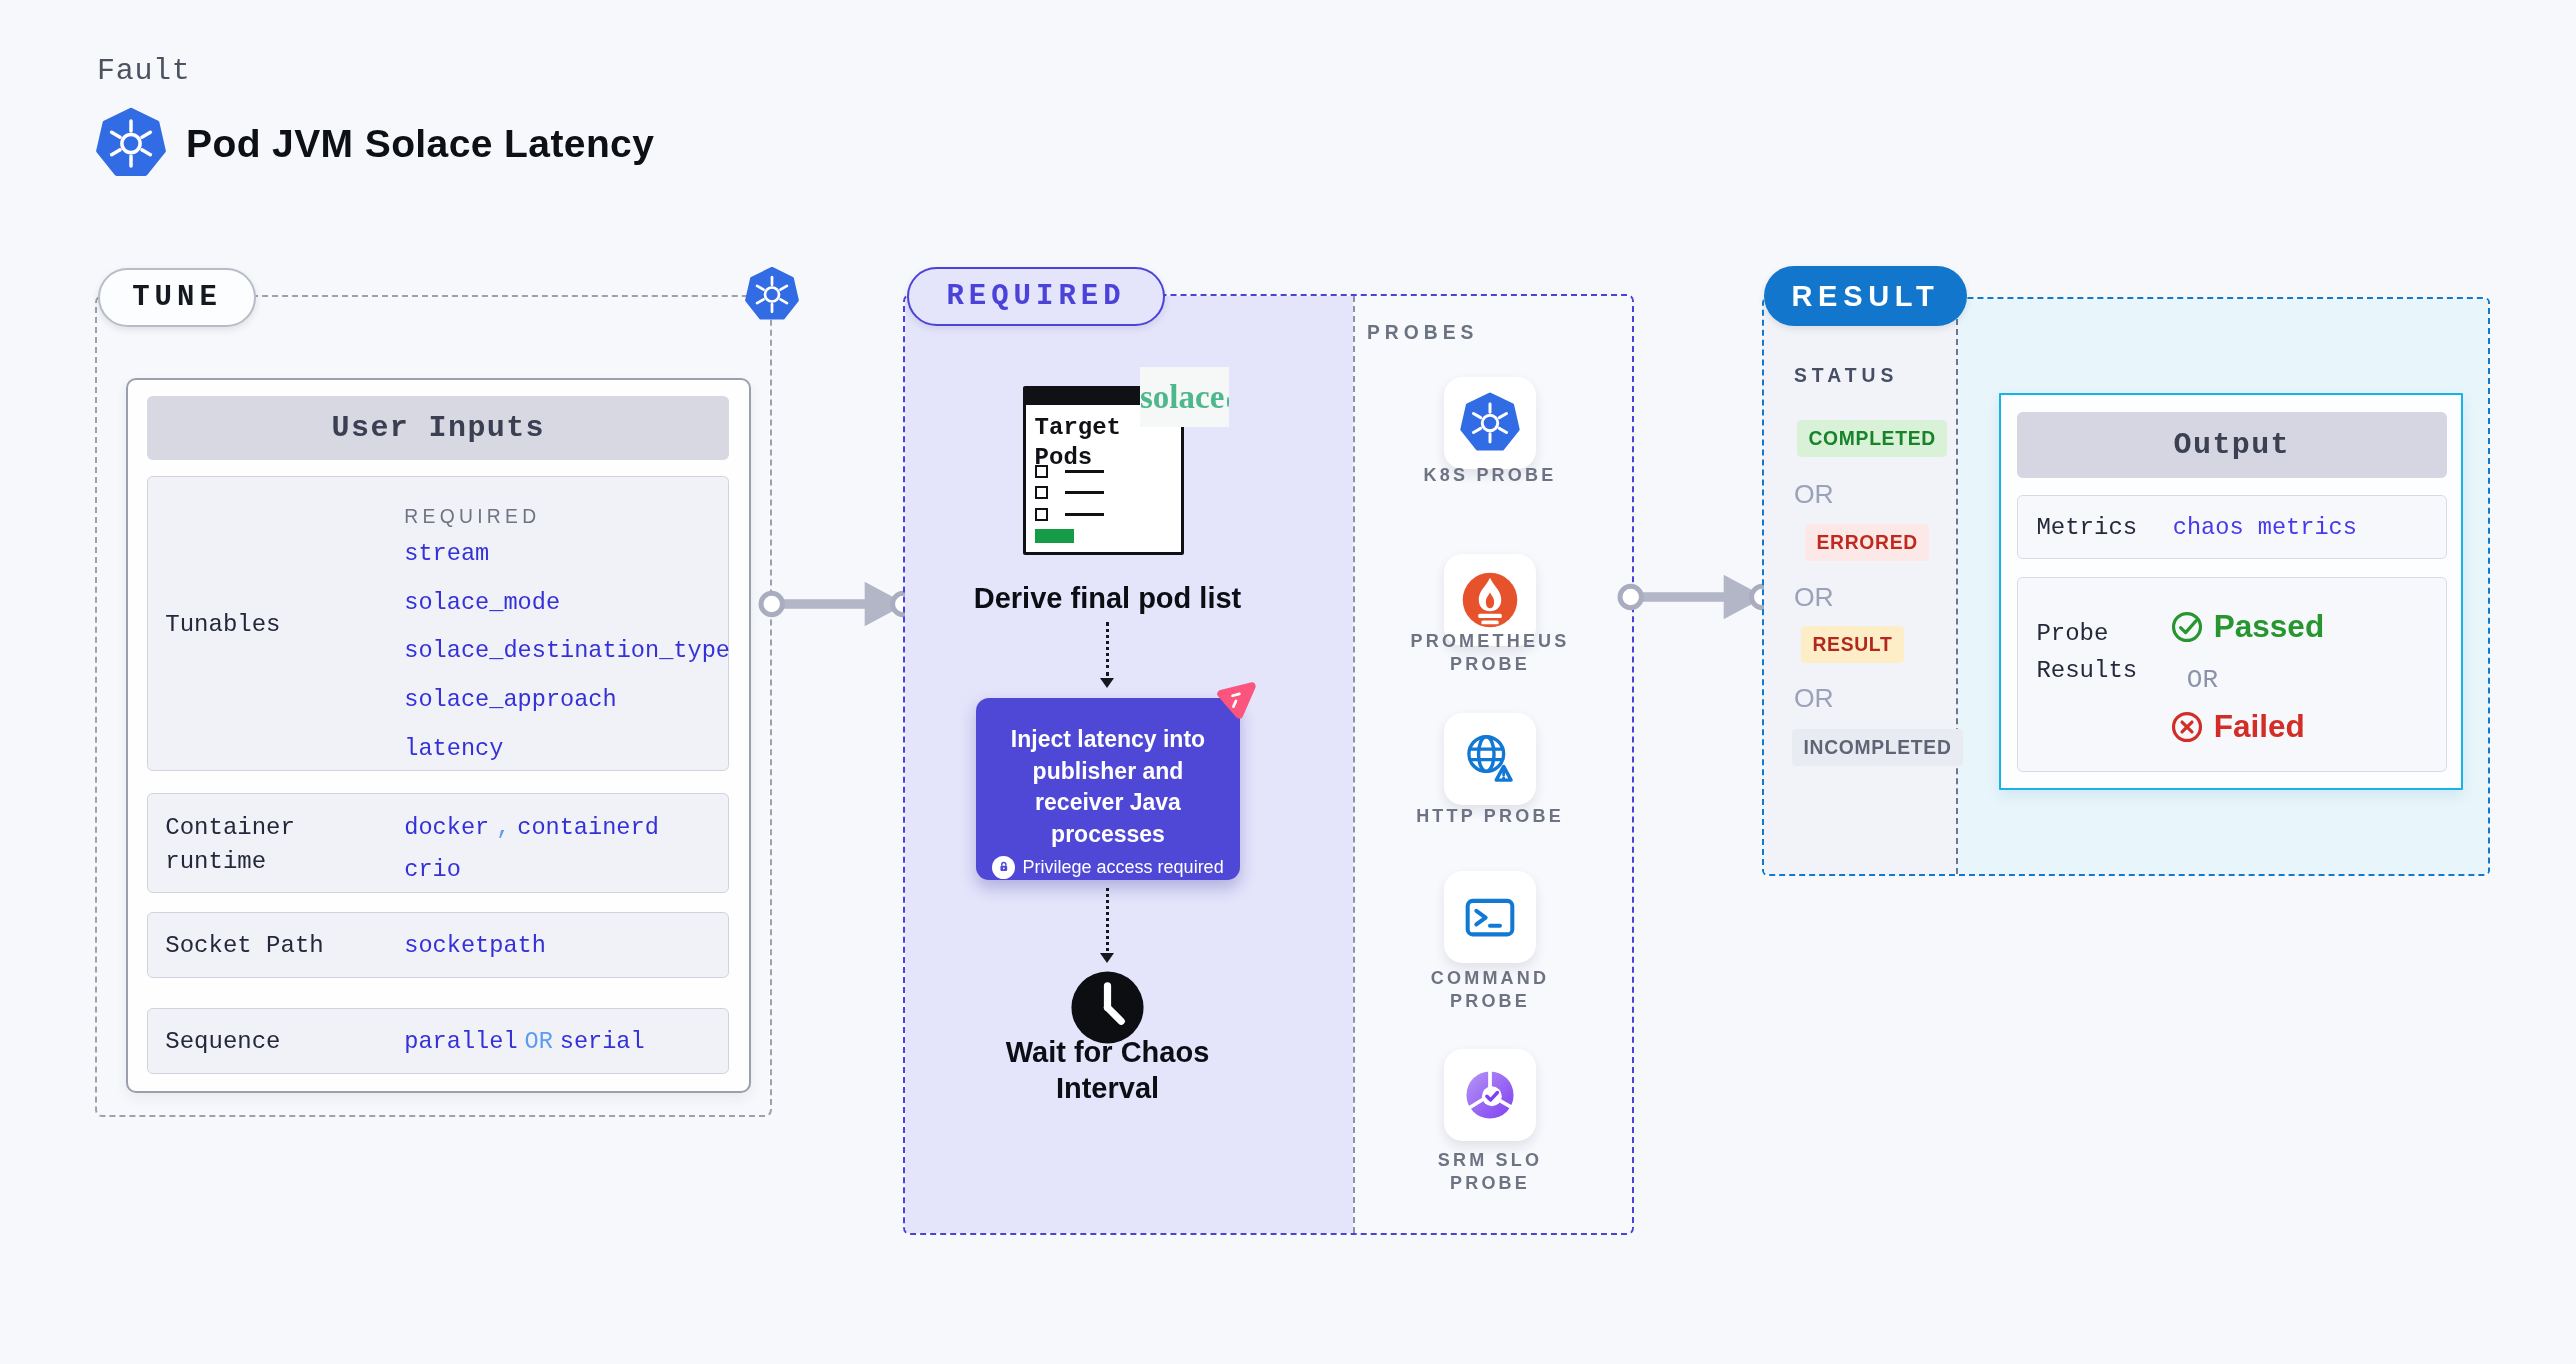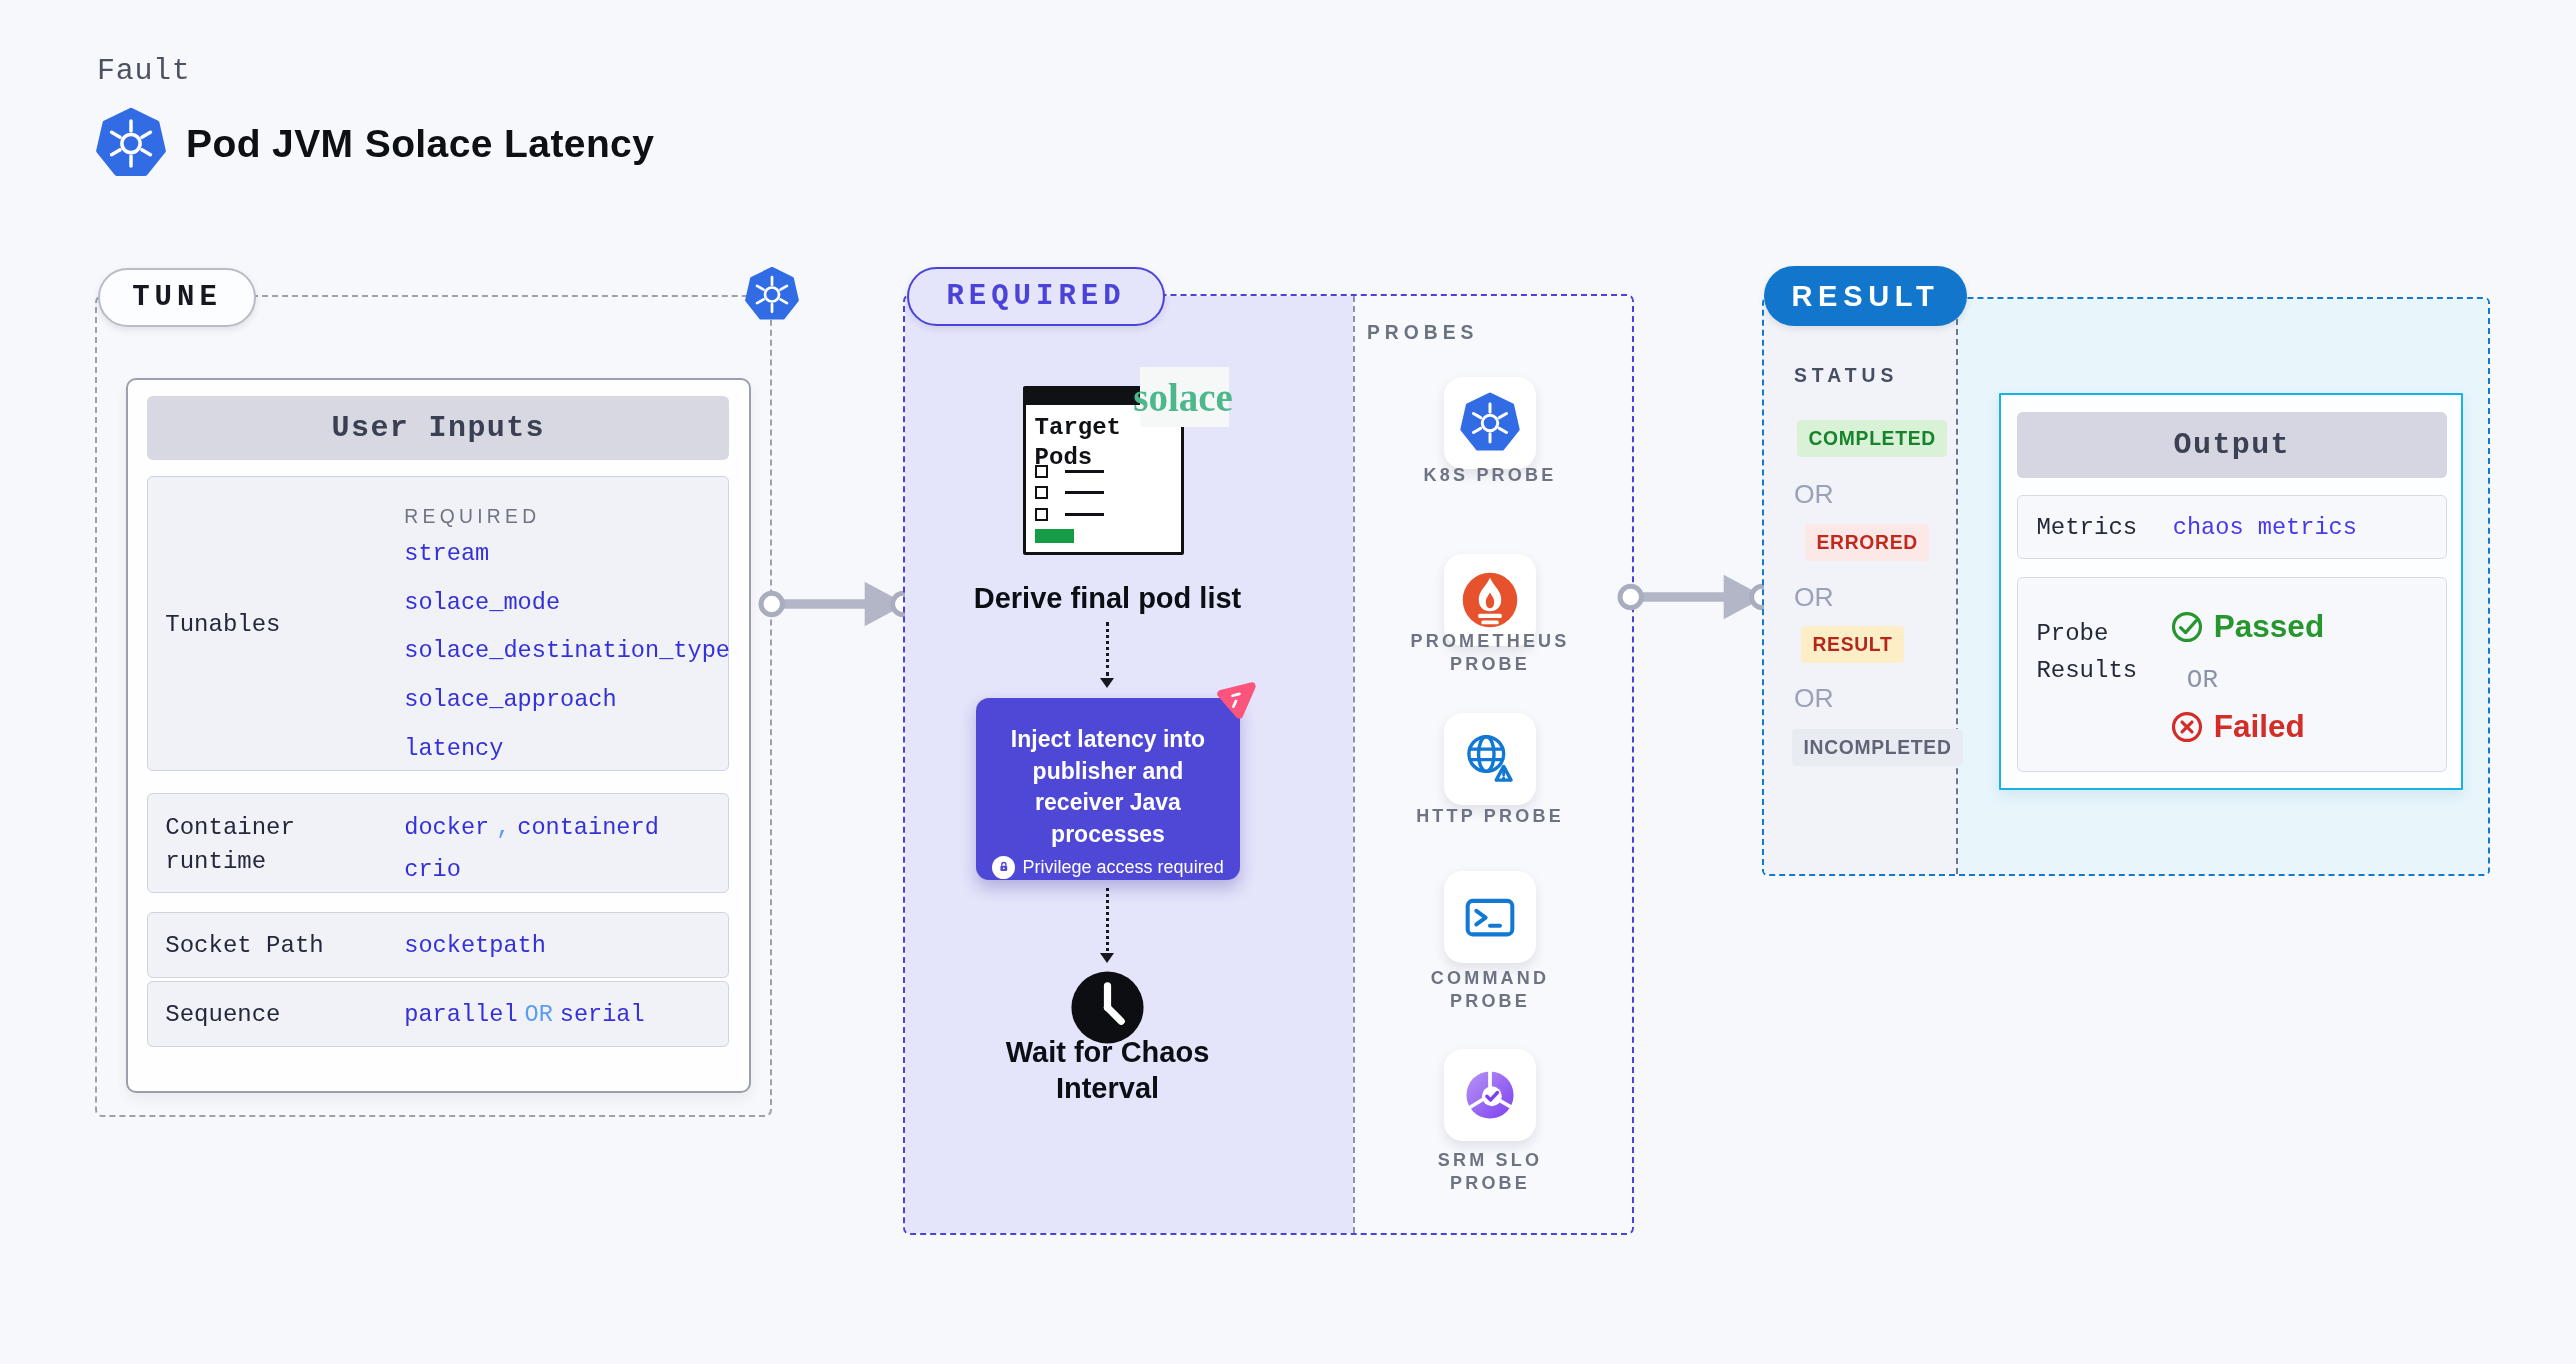--- a/index.html
+++ b/index.html
@@ -48,21 +48,21 @@
   .ui-card { left:126px; top:378px; width:625px; height:715px; background:#fefeff;
              border:2.1px solid #9aa0ab; border-radius:10px; box-shadow:0 5.7px 13px rgba(25,30,60,.06); }
   .ui-header { position:absolute; left:19.3px; top:15.8px; width:582px; height:64px; background:#d8d8e2;
                border-radius:5.7px; display:flex; align-items:center; justify-content:center;
                font-size:30px; font-weight:bold; color:#3a3f52; letter-spacing:1.4px; }
   .ui-row { position:absolute; left:19.3px; width:582px; background:#f1f2f8;
             border:1.4px solid #ced3de; border-radius:5.7px; }
   .row-tunables { top:96px; height:295px; }
   .row-runtime  { top:413px; height:100px; }
   .row-socket   { top:532px; height:66px; }
-  .row-sequence { top:601px; height:66px; }
+  .row-sequence { top:628px; height:66px; }
   .row-label { position:absolute; left:17px; font-size:24px; color:#23283a; }
   .v-center { top:50%; transform:translateY(-50%); }
   .req-tag { position:absolute; left:256px; top:29px; font-size:19.3px; color:#6e7483;
              letter-spacing:4.3px; font-family:"Liberation Sans",sans-serif; }
   .tun-val { position:absolute; left:256px; font-size:23.6px; color:#3531d8; }
   .val { font-size:23.6px; color:#3531d8; }
   .sep { font-size:23.6px; color:#5b9cf0; }
   .rt-line1 { position:absolute; left:256px; top:20px; }
   .rt-line2 { position:absolute; left:256px; top:62px; }
   .rt-label { top:17px; line-height:34px; width:165px; }
@@ -78,21 +78,21 @@
                border:3.6px solid #101114; border-radius:2.1px; }
   .tp-bar { position:absolute; left:-0.7px; top:-0.7px; width:155px; height:17px; background:#101114; }
   .tp-title { position:absolute; left:8.6px; top:24px; width:115px; font-weight:bold;
               font-size:24px; line-height:30px; color:#101114; }
   .tp-row { position:absolute; left:8.6px; display:flex; align-items:center; }
   .tp-box { width:13.6px; height:13px; border:2.5px solid #101114; background:#fff; }
   .tp-line { width:39px; height:2.9px; background:#101114; margin-left:17px; }
   .tp-bborder { position:absolute; left:8.6px; top:140px; width:39px; height:14.3px; background:#169c46; }
   .solace-badge { left:1140px; top:367px; width:89px; height:60px; background:#f6f7f7;
                   display:flex; align-items:center; justify-content:center; gap:2.9px; }
-  .solace-text { font-family:"Liberation Serif",serif; font-weight:bold; font-size:39px; color:#4cb88c; }
+  .solace-text { font-family:"Liberation Serif",serif; font-weight:bold; font-size:33px; color:#4cb88c; }
   .solace-dot { width:10px; height:10px; border-radius:50%; background:#4cb88c; margin-top:10px; }
   .derive-caption { left:921px; top:582px; width:373px; text-align:center;
                     font-size:29px; font-weight:bold; color:#0b0e13; }
   .inject-box { left:976px; top:698px; width:264px; height:182px; background:#4f48d6;
                 border-radius:13px; box-shadow:0 7.2px 15.8px rgba(45,40,150,.28);
                 display:flex; flex-direction:column; align-items:center; padding-top:26px; }
   .inject-line { color:#ffffff; font-weight:bold; font-size:23px; line-height:31.5px; text-align:center; }
   .inject-badge { margin-top:5.7px; display:flex; align-items:center; gap:7.2px; }
   .lock-circle { width:23px; height:23px; border-radius:50%; background:#ffffff;
                  display:flex; align-items:center; justify-content:center; }

